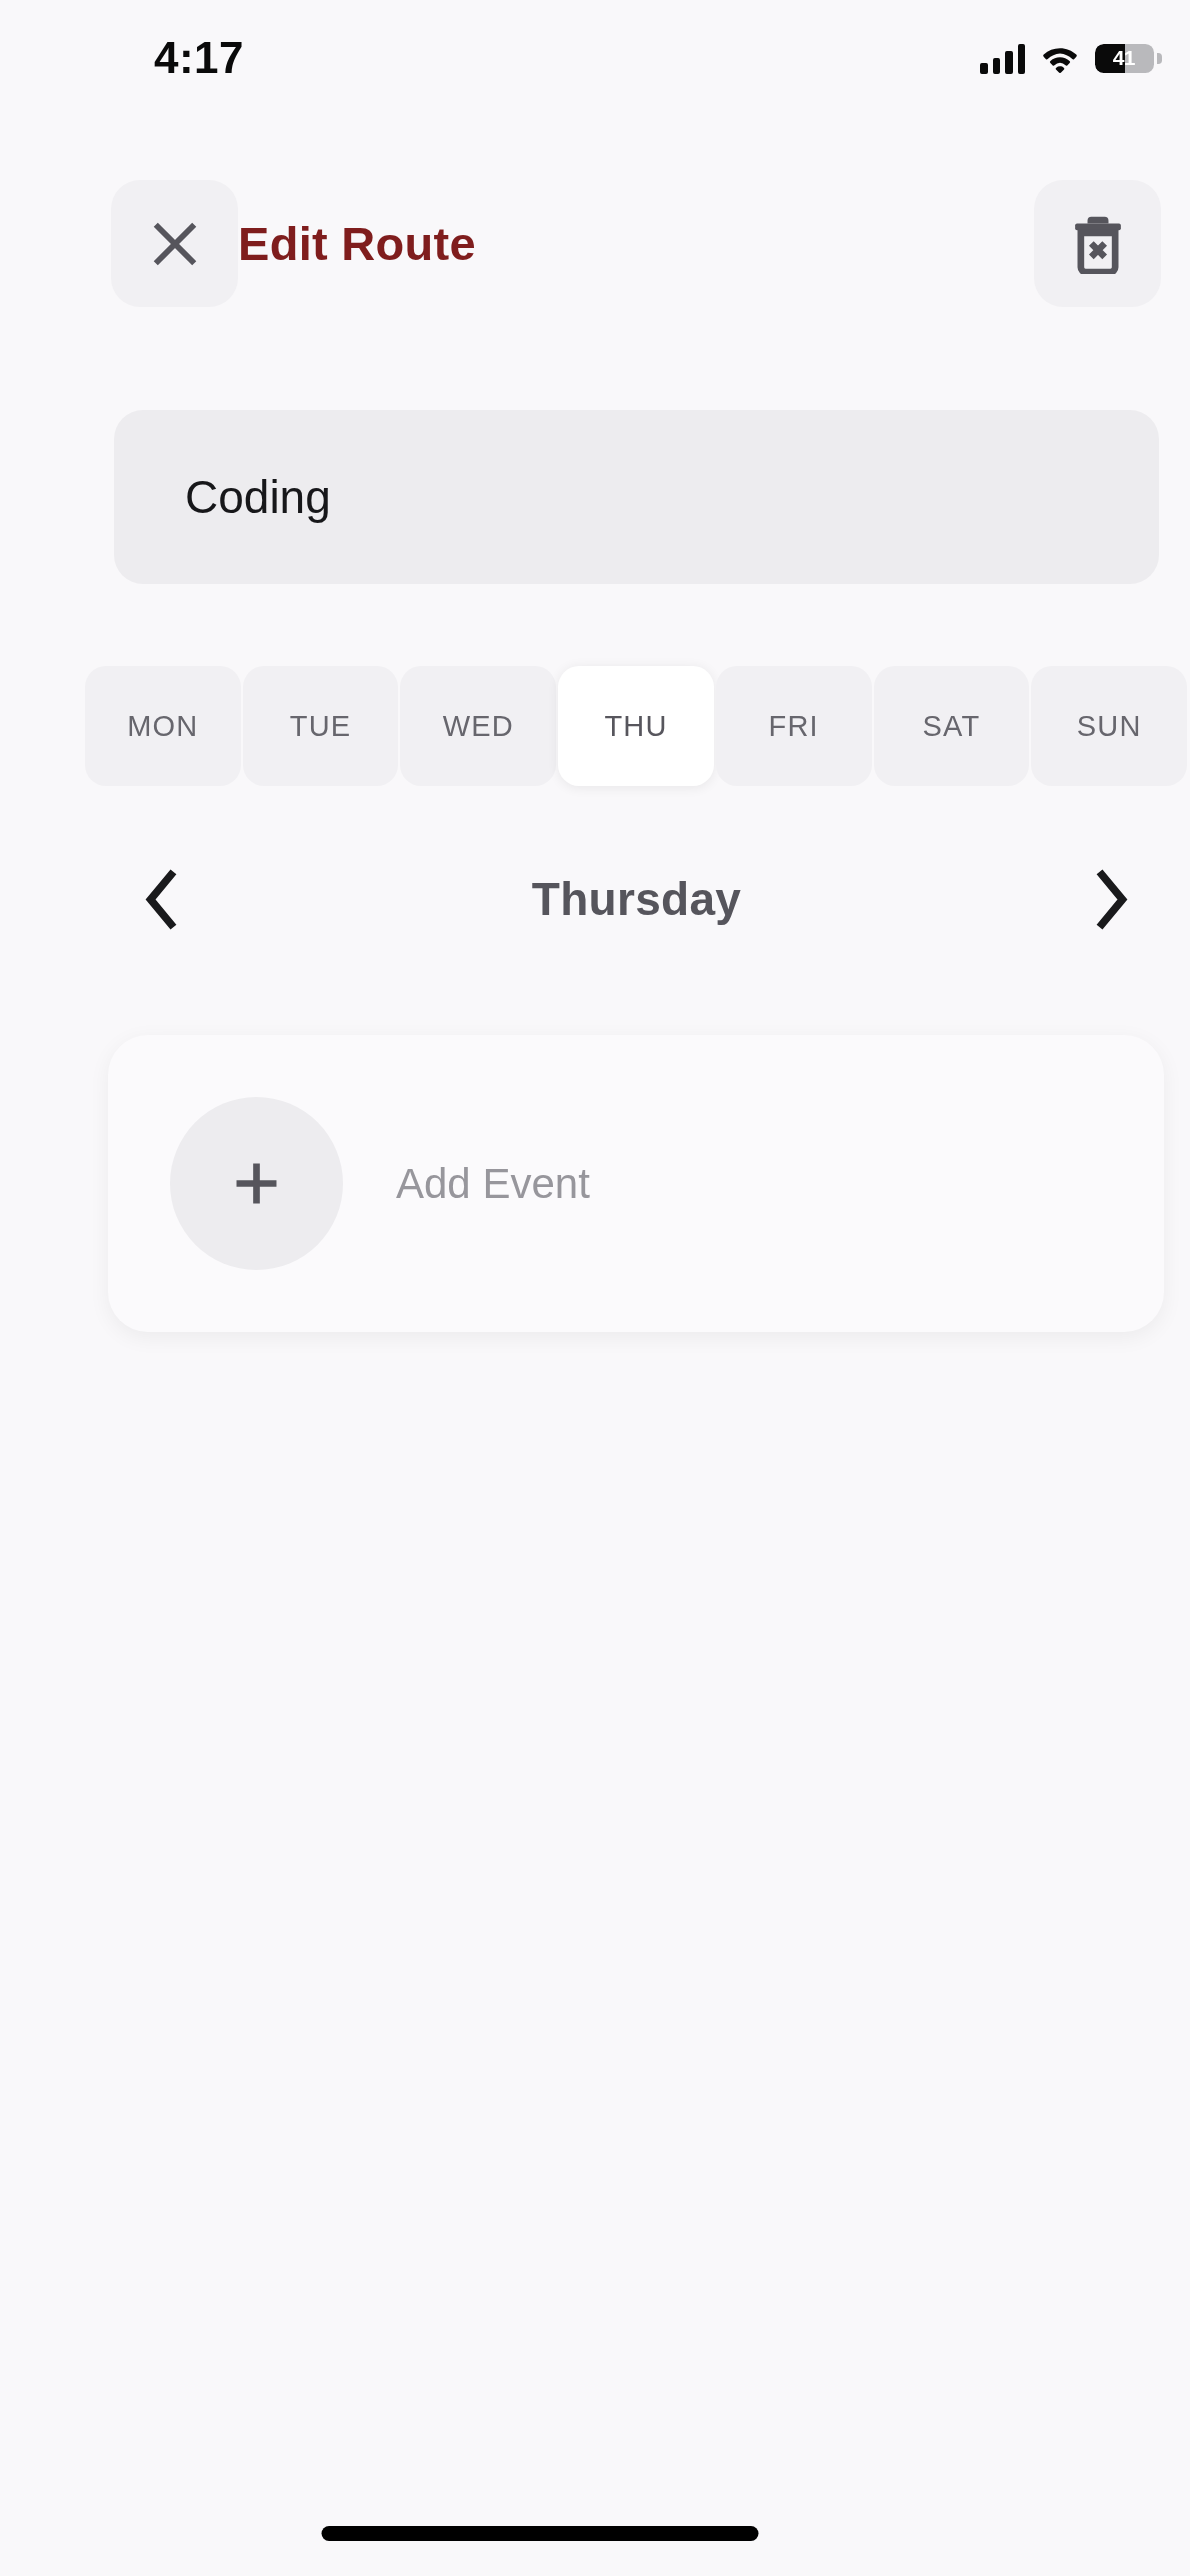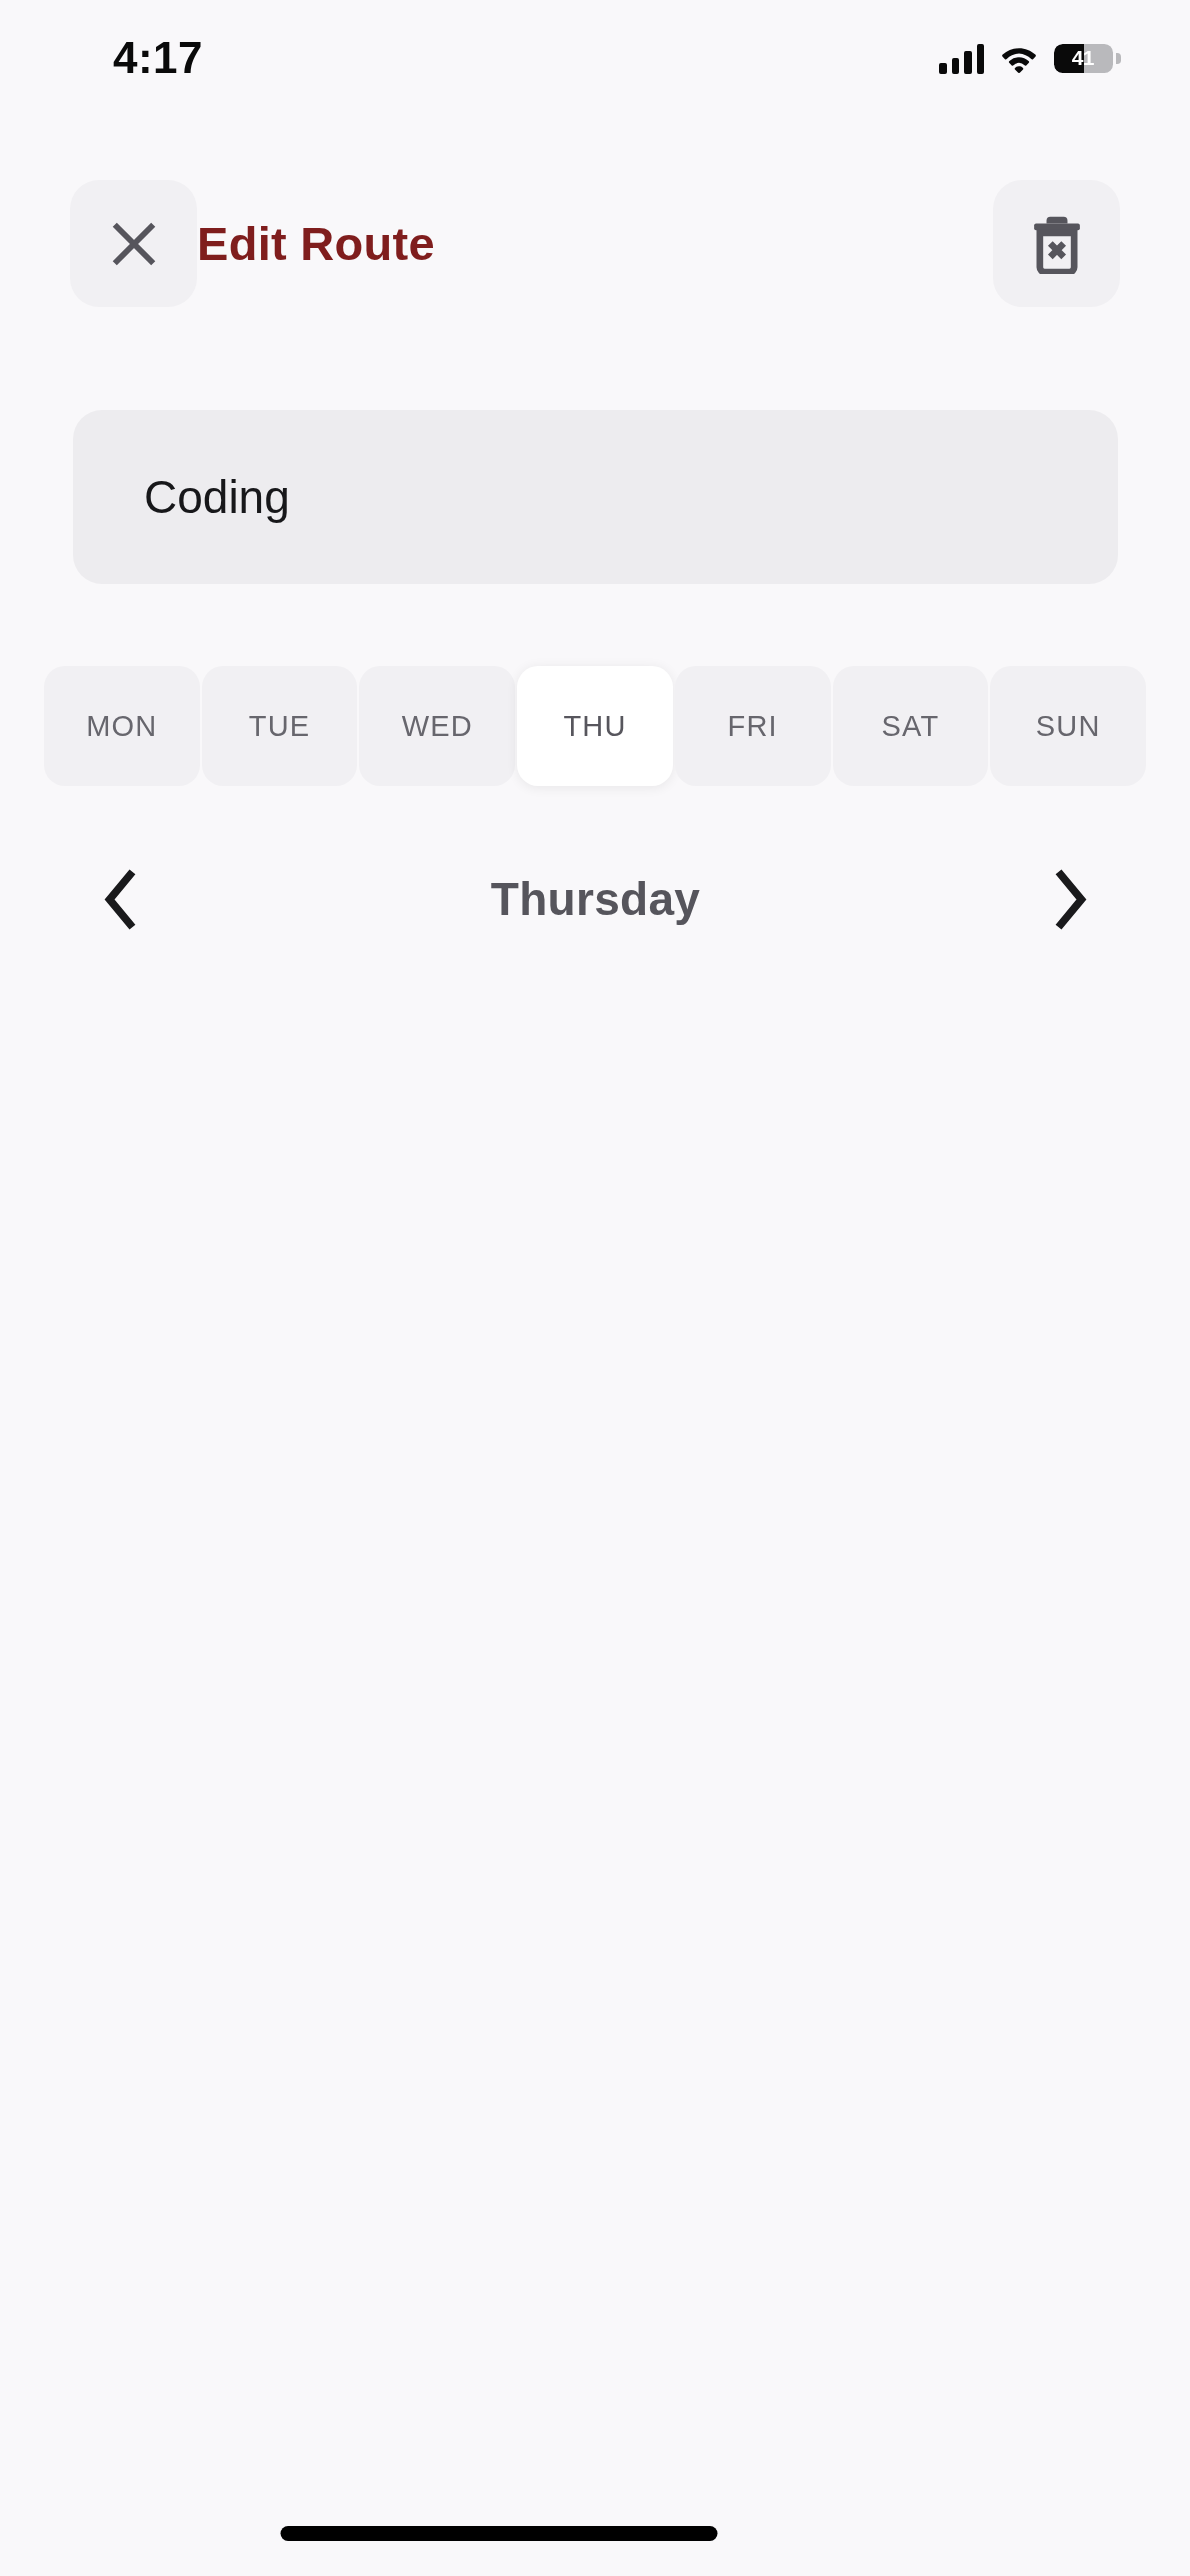--- a/index.html
+++ b/index.html
@@ -6,20 +6,21 @@
   html, body {
     width:1190px; height:2576px;
     background:#F9F8FA;
     font-family:"Liberation Sans", sans-serif;
     overflow:hidden;
   }
   .phone {
     position:relative;
     width:998px; height:2576px;
     background:#F9F8FA;
+    margin-left:41px;
   }
 
   
   .status-bar {
     position:absolute; top:0; left:0;
     width:1190px; height:107px;
     display:flex; align-items:center;
     justify-content:space-between;
     padding:0 69px 0 113px;
   }
@@ -286,17 +287,25 @@
       </svg>
     </button>
     <div class="day-name">Thursday</div>
     <button class="nav-arrow">
       <svg width="42" height="67" viewBox="0 0 44 70">
         <path d="M10 6 L34 35 L10 64" fill="none" stroke="#1A1A1C" stroke-width="8" stroke-linecap="butt" stroke-linejoin="miter"></path>
       </svg>
     </button>
   </div>
 
+  <div class="event-card">
+    <div class="add-circle">
+      <svg width="59" height="59" viewBox="0 0 62 62">
+        <path d="M31 10 L31 52 M10 31 L52 31" stroke="#56555C" stroke-width="7" stroke-linecap="butt"></path>
+      </svg>
+    </div>
+    <div class="add-label">Add Event</div>
+  </div>
 
   <div class="home-indicator"></div>
 
 </div>
 
 
 </body></html>

